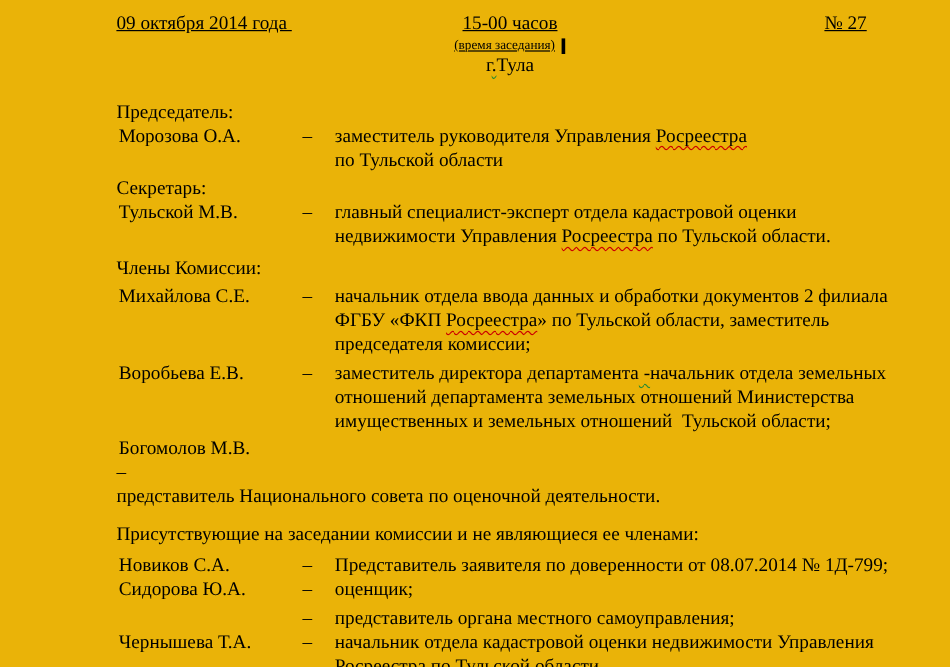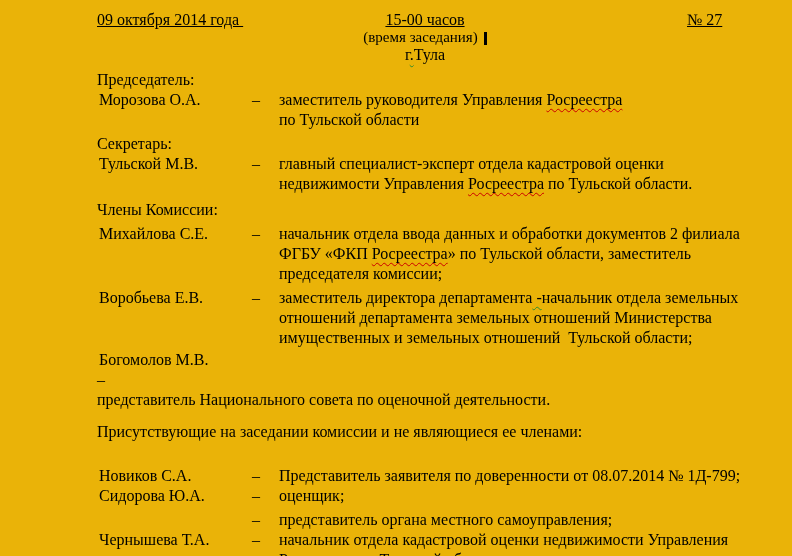--- a/index.html
+++ b/index.html
@@ -9,21 +9,21 @@
     font-family:"Liberation Serif","DejaVu Serif",serif;
     font-size:16px;line-height:20px;
   }
   .page{position:relative;width:792px;height:556px;background:#eab308;}
   
   .header{position:absolute;top:8px;left:0;width:792px;}
   .hdr-date{position:absolute;left:97px;top:2px;text-decoration:underline;white-space:pre;}
   .hdr-center{position:absolute;left:330px;top:2px;width:190px;text-align:center;}
   .hdr-time{text-decoration:underline;}
   .caption-row{line-height:13px;white-space:nowrap;}
-  .caption{font-size:15px;}
+  .caption{font-size:11px;text-decoration:underline;}
   .cursor{display:inline-block;width:3px;height:13px;background:#000;margin-left:6px;vertical-align:text-bottom;}
   .city{line-height:18px;margin-top:1px;}
   .hdr-num{position:absolute;left:687px;top:2px;text-decoration:underline;}
   
   #doc-body{position:absolute;left:97px;top:58px;width:648px;}
   .row-label,.row-heading{line-height:20px;white-space:pre-wrap;}
   .row-heading span{text-decoration:underline;}
   .row-entry{display:flex;line-height:20px;}
   .entry-name{width:153px;flex:none;padding-left:2px;white-space:nowrap;}
   .entry-dash{width:27px;flex:none;}
@@ -50,21 +50,21 @@
     <div class="hdr-center">
       <span class="hdr-time">15-00 часов</span>
       <div class="caption-row">
         <span class="caption">(время заседания)</span><span class="cursor"></span>
       </div>
       <div class="city"><span>г</span><span class="sq-green">.</span><span>Тула</span></div>
     </div>
     <span class="hdr-num">№ 27</span>
   </div>
   <div id="doc-body">
-      <div class="row-label" style="margin-top: 12px;"><span>Председатель:</span></div>
+      <div class="row-label" style="margin-top: 26px;"><span>Председатель:</span></div>
       <div class="row-entry" style="margin-top: 0px;">
         <div class="entry-name">Морозова О.А.</div>
         <div class="entry-dash">–</div>
         <div class="entry-desc">
           <div><span>заместитель руководителя Управления </span><span class="sq-red">Росреестра</span></div>
           <div><span>по Тульской области</span></div>
         </div>
       </div>
       <div class="row-label" style="margin-top: 4px;"><span>Секретарь:</span></div>
       <div class="row-entry" style="margin-top: 0px;">
@@ -95,21 +95,21 @@
         </div>
       </div>
       <div class="row-entry" style="margin-top: 2px; flex-direction: column;">
         <div class="entry-name">Богомолов М.В.</div>
         <div class="entry-dash">–</div>
         <div class="entry-desc">
           <div><span>представитель Национального совета по оценочной деятельности.</span></div>
         </div>
       </div>
       <div class="row-label" style="margin-top: 12px;"><span>Присутствующие на заседании комиссии и не являющиеся ее членами:</span></div>
-      <div class="row-entry" style="margin-top: 24px;">
+      <div class="row-entry" style="margin-top: 6px;">
         <div class="entry-name">Новиков С.А.</div>
         <div class="entry-dash">–</div>
         <div class="entry-desc">
           <div><span>Представитель заявителя по доверенности от 08.07.2014 № 1Д-799;</span></div>
         </div>
       </div>
       <div class="row-entry" style="">
         <div class="entry-name">Сидорова Ю.А.</div>
         <div class="entry-dash">–</div>
         <div class="entry-desc">

